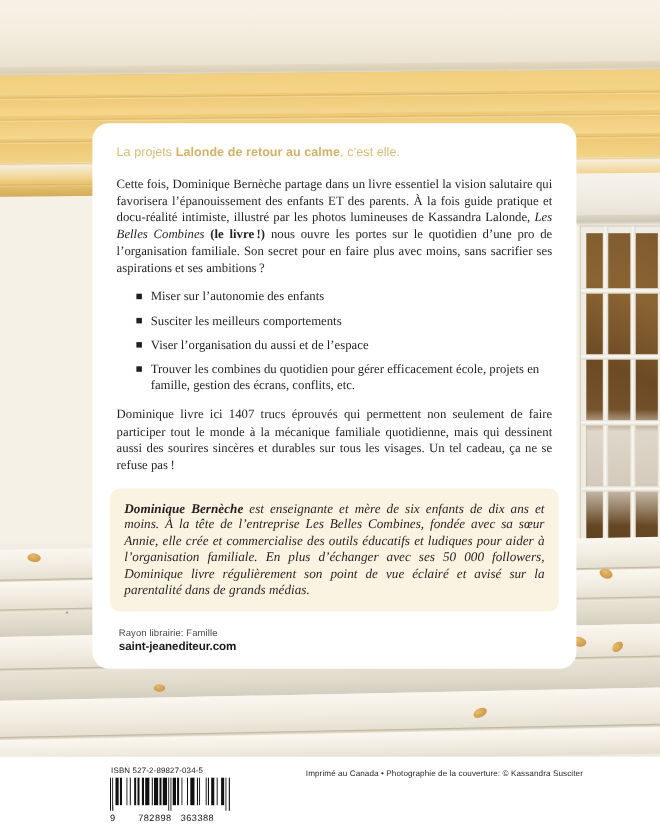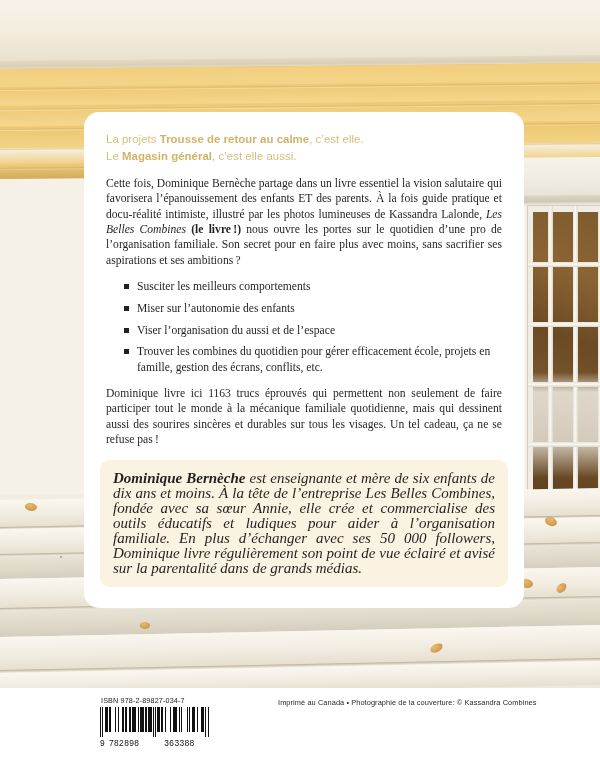--- a/index.html
+++ b/index.html
@@ -254,21 +254,21 @@
   #bio {
     margin: 13px -6px 0 -6px;
     background: #fbf3e1;
     border-radius: 9px;
     padding: 11px 13px 12px 13px;
   }
   #bio p {
     margin: 0;
     font-family: "Liberation Serif", serif;
     font-style: italic;
-    font-size: 15px;
+    font-size: 12px;
     line-height: 14.9px;
     color: #231f1e;
     text-align: justify;
     hyphens: auto;
   }
   #bio p b { font-weight: 700; font-style: italic; }
 
   
   #publisher {
     margin-top: 14px;
@@ -322,21 +322,21 @@
   .barcode-digits {
     display: flex;
     width: 112px;
     font-family: "Liberation Sans", sans-serif;
     font-size: 8.4px;
     color: #111111;
     letter-spacing: .4px;
     margin-top: 1px;
   }
   .bd-left { width: 9px; }
-  .bd-mid  { width: 47px; text-align: left; }
+  .bd-mid  { width: 47px; text-align: right; }
   .bd-right{ width: 47px; text-align: center; }
 
   #printed {
     position: absolute;
     left: 278px; top: 10px;
     font-family: "Liberation Sans", sans-serif;
     font-size: 7.4px;
     color: #2a2726;
     letter-spacing: .08px;
     white-space: nowrap;
@@ -412,50 +412,49 @@
       <div class="leaf" style="left:556px; top:90px; width:11px; height:8px;  transform:rotate(-30deg);"></div>
       <div class="leaf" style="left:140px; top:128px; width:10px; height:7px; transform:rotate(14deg);"></div>
       <div class="leaf" style="left:430px; top:150px; width:13px; height:8px; transform:rotate(-18deg);"></div>
     </div>
   </div>
 
   <div id="card">
 
     <div class="lede">
       <div>
-        <span>La projets </span><b>Trousse de retour au calme</b><span>, c’est elle.</span>
+        <span>La projets </span><b>Lalonde de retour au calme</b><span>, c’est elle.</span>
       </div>
-      <div>
-        <span>Le </span><b>Magasin général</b><span>, c’est elle aussi.</span>
-      </div>
     </div>
 
     <p class="body-copy"><span>Cette fois, Dominique Bernèche partage dans un livre essentiel la vision salutaire qui favorisera l’épanouissement des enfants ET des parents. À la fois guide pratique et docu-réalité intimiste, illustré par les photos lumineuses de Kassandra Lalonde, </span><i>Les Belles Combines</i><b> (le livre !)</b><span> nous ouvre les portes sur le quotidien d’une pro de l’organisation familiale. Son secret pour en faire plus avec moins, sans sacrifier ses aspirations et ses ambitions ?</span></p>
 
     <ul class="features">
+      <li><span class="sq"></span><span>Miser sur l’autonomie des enfants</span></li>
       <li><span class="sq"></span><span>Susciter les meilleurs comportements</span></li>
-      <li><span class="sq"></span><span>Miser sur l’autonomie des enfants</span></li>
       <li><span class="sq"></span><span>Viser l’organisation du aussi et de l’espace</span></li>
       <li><span class="sq"></span><span>Trouver les combines du quotidien pour gérer efficacement école, projets en famille, gestion des écrans, conflits, etc.</span></li>
     </ul>
 
-    <p class="body-copy">Dominique livre ici 1163 trucs éprouvés qui permettent non seulement de faire participer tout le monde à la mécanique familiale quotidienne, mais qui dessinent aussi des sourires sincères et durables sur tous les visages. Un tel cadeau, ça ne se refuse pas !</p>
+    <p class="body-copy">Dominique livre ici 1407 trucs éprouvés qui permettent non seulement de faire participer tout le monde à la mécanique familiale quotidienne, mais qui dessinent aussi des sourires sincères et durables sur tous les visages. Un tel cadeau, ça ne se refuse pas !</p>
 
     <div id="bio">
       <p><b>Dominique Bernèche</b><span> est enseignante et mère de six enfants de dix ans et moins. À la tête de l’entreprise Les Belles Combines, fondée avec sa sœur Annie, elle crée et commercialise des outils éducatifs et ludiques pour aider à l’organisation familiale. En plus d’échanger avec ses 50 000 followers, Dominique livre régulièrement son point de vue éclairé et avisé sur la parentalité dans de grands médias.</span></p>
     </div>
 
     <div id="publisher">
+      <p class="rayon">Rayon librairie: Famille</p>
+      <p class="site">saint-jeanediteur.com</p>
     </div>
   </div>
 
   <div id="footer">
 
     <div id="isbn-block">
-      <p class="isbn-text">ISBN 978-2-89827-034-7</p>
+      <p class="isbn-text">ISBN 527-2-89827-034-5</p>
       <div class="barcode" id="barcode" style="align-items: flex-start;">
           <span style="width: 1.15px; align-self: stretch; height: 30px;"></span>
           <span class="w" style="width: 1.15px; align-self: stretch; height: 30px;"></span>
           <span style="width: 1.15px; align-self: stretch; height: 30px;"></span>
           <span class="w" style="width: 1.15px; align-self: stretch; height: 25px;"></span>
           <span style="width: 3.45px; align-self: stretch; height: 25px;"></span>
           <span class="w" style="width: 1.15px; align-self: stretch; height: 25px;"></span>
           <span style="width: 2.3px; align-self: stretch; height: 25px;"></span>
           <span class="w" style="width: 3.45px; align-self: stretch; height: 25px;"></span>
           <span style="width: 1.15px; align-self: stretch; height: 25px;"></span>
@@ -510,16 +509,16 @@
           <span class="w" style="width: 1.15px; align-self: stretch; height: 30px;"></span>
           <span style="width: 1.15px; align-self: stretch; height: 30px;"></span>
         </div>
       <div class="barcode-digits">
         <span class="bd-left">9</span>
         <span class="bd-mid">782898</span>
         <span class="bd-right">363388</span>
       </div>
     </div>
 
-    <div id="printed">Imprimé au Canada • Photographie de la couverture: © Kassandra Combines</div>
+    <div id="printed">Imprimé au Canada • Photographie de la couverture: © Kassandra Susciter</div>
   </div>
 
 </div>
 
 </body></html>

